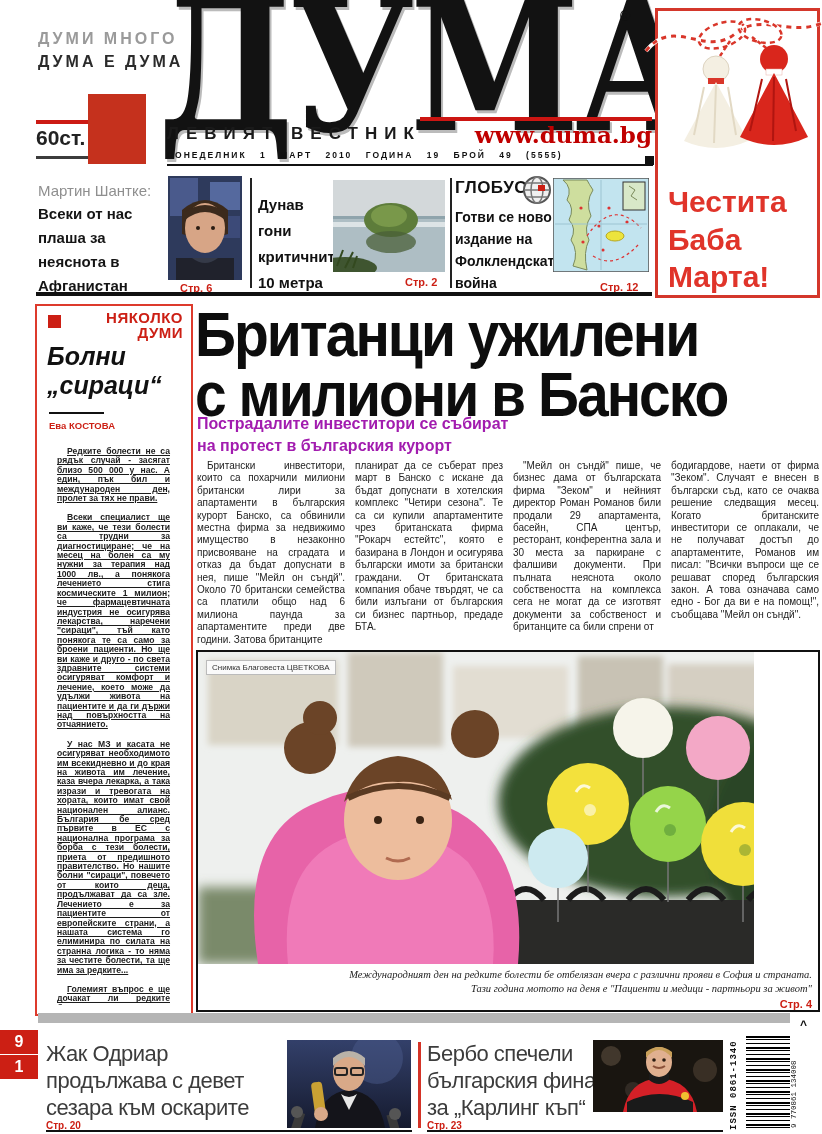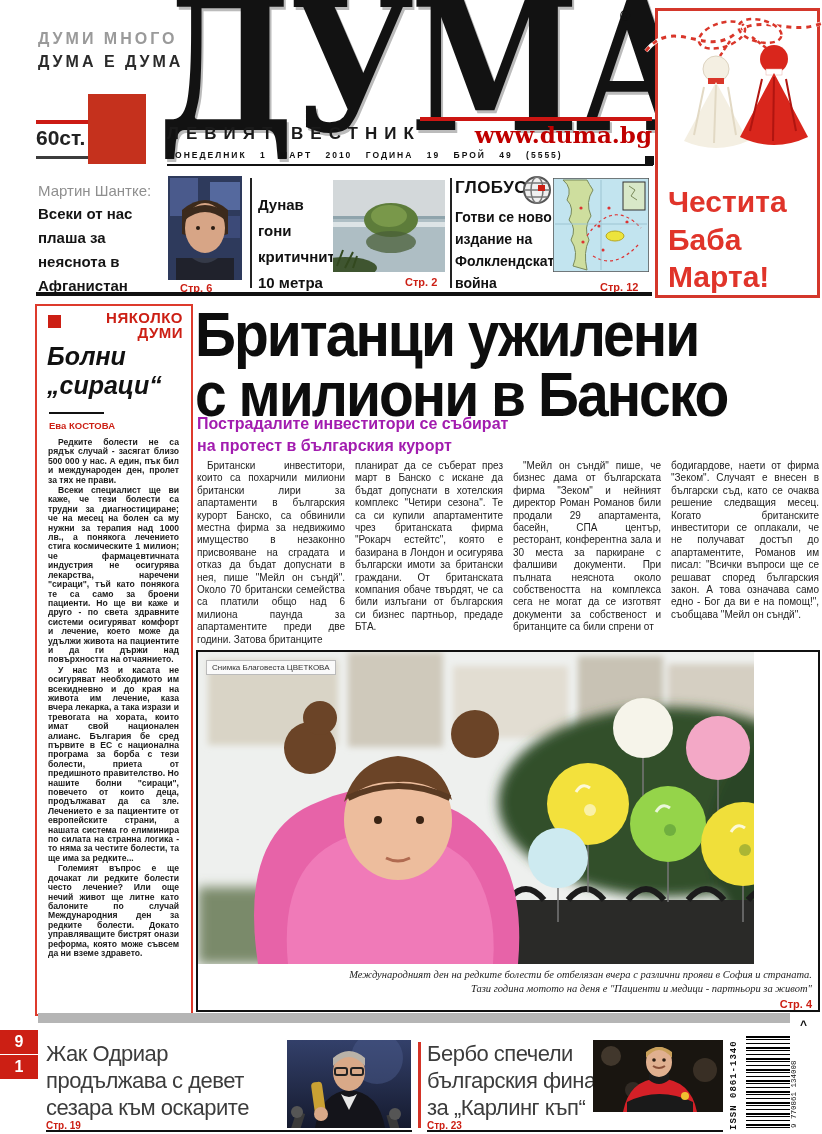--- a/index.html
+++ b/index.html
@@ -56,21 +56,21 @@
   .opinion{left:35px;top:304px;width:154px;height:708px;border:2px solid #dd3a2c;background:#fff;}
   .op-sq{position:absolute;left:11px;top:9px;width:13px;height:13px;background:#cc1f14;}
   .op-label{position:absolute;right:8px;top:4px;text-align:right;font-size:15px;font-weight:800;
             color:#cc1f14;line-height:15px;letter-spacing:0.5px;}
   .op-title{position:absolute;left:10px;top:36px;font-size:25px;font-weight:700;font-style:italic;
             line-height:29px;color:#111;}
   .op-hr{position:absolute;left:12px;top:106px;width:55px;height:2px;background:#111;}
   .op-author{position:absolute;left:12px;top:114px;font-size:9.5px;font-weight:700;color:#cc1f14;}
   .op-body{position:absolute;left:10px;top:131px;width:133px;height:568px;overflow:hidden;
            font-size:8.6px;font-weight:700;line-height:9.4px;text-align:justify;color:#1c1c1c;}
-  .op-body p{margin:1px;text-indent:10px;}
+  .op-body p{margin:10px;text-indent:10px;text-decoration:underline;}
 
   
   .headline{left:195px;font-size:57px;font-weight:700;letter-spacing:-2px;line-height:1;color:#0d0d0d;
             transform:scale(1.0,1.12);transform-origin:left top;}
   .hl1{top:302px;} .hl2{top:362px;}
   .subhead{left:197px;font-size:16px;font-weight:700;line-height:22px;color:#a21caf;}
   .sh1{top:413px;} .sh2{top:435px;}
   .columns{left:197px;top:460px;width:622px;height:188px;display:flex;gap:10px;overflow:hidden;}
   .col{width:148px;font-size:10px;line-height:12.4px;text-align:justify;color:#222;}
   .col.ind{text-indent:10px;}
@@ -314,21 +314,21 @@
   <div class="abs badge">
     <div>9</div>
     <div>1</div>
   </div>
 
   <div class="abs bt-title bt1-title">
     <span>Жак Одриар</span><br>
     <span>продължава с девет</span><br>
     <span>сезара към оскарите</span>
   </div>
-  <div class="abs pageref bt1-page">Стр. 19</div>
+  <div class="abs pageref bt1-page">Стр. 20</div>
   <div class="abs bt1-rule"></div>
 
   <svg class="abs audiard" width="124" height="88" viewBox="0 0 124 88">
     <defs>
         <linearGradient id="ag" x1="0" y1="0" x2="0" y2="1">
       <stop offset="0" stop-color="#33406a"></stop>
           <stop offset="1" stop-color="#151a2e"></stop>
         </linearGradient>
       </defs>
     <rect width="124" height="88" fill="url(#ag)"></rect>

